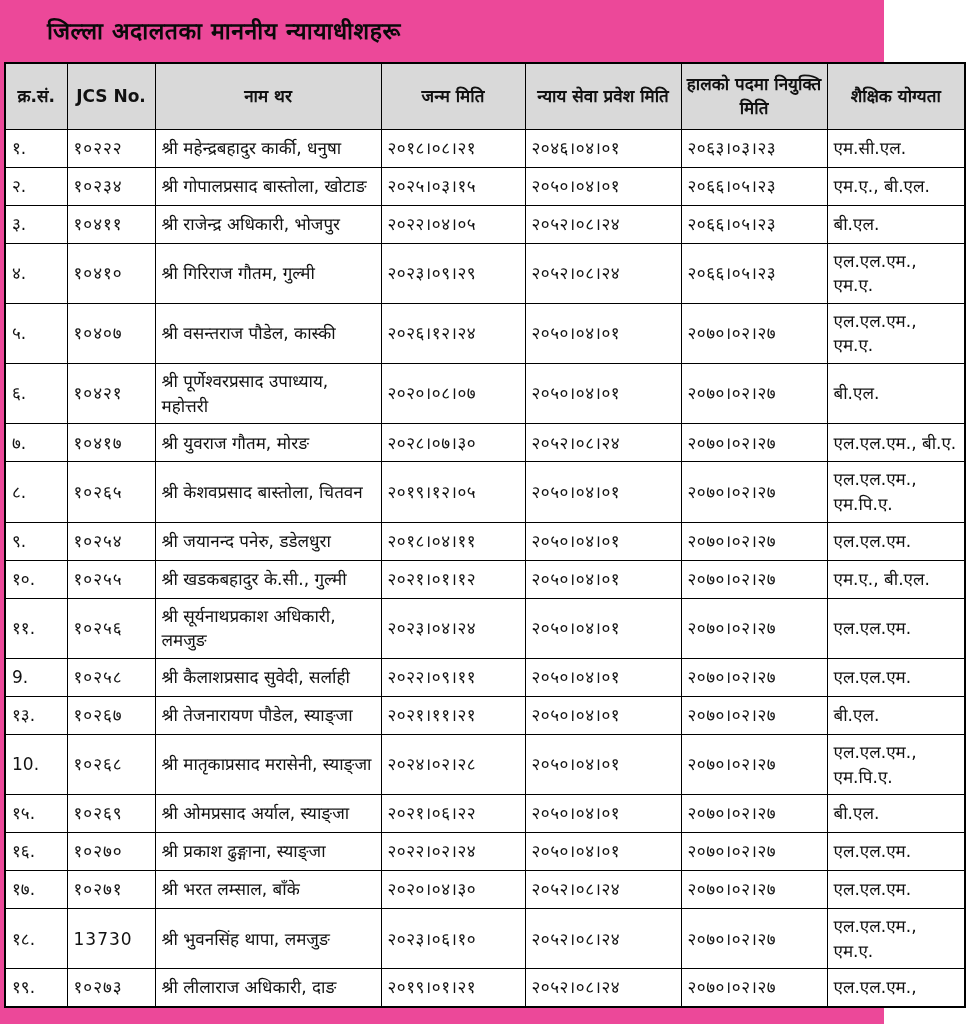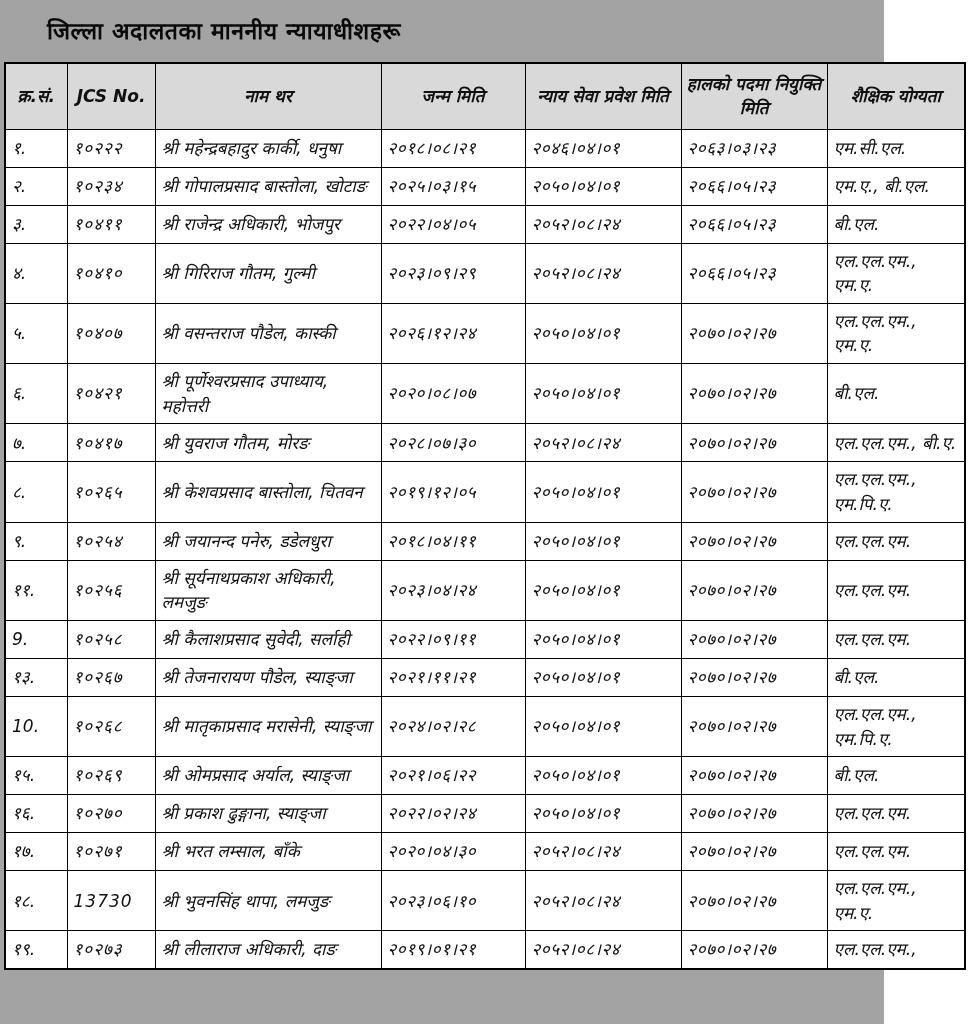--- a/index.html
+++ b/index.html
@@ -5,37 +5,36 @@
   * { margin: 0; padding: 0; box-sizing: border-box; }
   html, body {
     width: 968px;
     background: #ffffff;
     font-family: "DejaVu Sans", sans-serif;
     color: #111111;
   }
   .page {
     width: 884px;
     height: 1024px;
-    background: #a3a3a3;
+    background: #ec4899;
     padding: 14px 4px 0 4px;
   }
   .page-title {
     font-size: 23px;
     font-weight: bold;
     padding-left: 43px;
     margin-bottom: 16px;
     letter-spacing: 0.5px;
     color: #0a0a0a;
   }
   table.judges {
     border-collapse: collapse;
     width: 960px;
     table-layout: fixed;
     border: 2px solid #000000;
-    font-style: italic;
   }
   table.judges th,
   table.judges td {
     border: 1px solid #000000;
     font-size: 17px;
     line-height: 1.45;
     vertical-align: middle;
     padding: 5px 6px;
     overflow: hidden;
   }
@@ -163,20 +162,29 @@
         <tr>
           <td class="c-sn">९.</td>
           <td class="c-jcs">१०२५४</td>
           <td class="c-name">श्री जयानन्द पनेरु, डडेलधुरा</td>
           <td class="c-dob">२०१८।०४।११</td>
           <td class="c-entry">२०५०।०४।०१</td>
           <td class="c-appt">२०७०।०२।२७</td>
           <td class="c-qual">एल.एल.एम.</td>
         </tr>
         <tr>
+          <td class="c-sn">१०.</td>
+          <td class="c-jcs">१०२५५</td>
+          <td class="c-name">श्री खडकबहादुर के.सी., गुल्मी</td>
+          <td class="c-dob">२०२१।०१।१२</td>
+          <td class="c-entry">२०५०।०४।०१</td>
+          <td class="c-appt">२०७०।०२।२७</td>
+          <td class="c-qual">एम.ए., बी.एल.</td>
+        </tr>
+        <tr>
           <td class="c-sn">११.</td>
           <td class="c-jcs">१०२५६</td>
           <td class="c-name">श्री सूर्यनाथप्रकाश अधिकारी, लमजुङ</td>
           <td class="c-dob">२०२३।०४।२४</td>
           <td class="c-entry">२०५०।०४।०१</td>
           <td class="c-appt">२०७०।०२।२७</td>
           <td class="c-qual">एल.एल.एम.</td>
         </tr>
         <tr>
           <td class="c-sn">9.</td>

